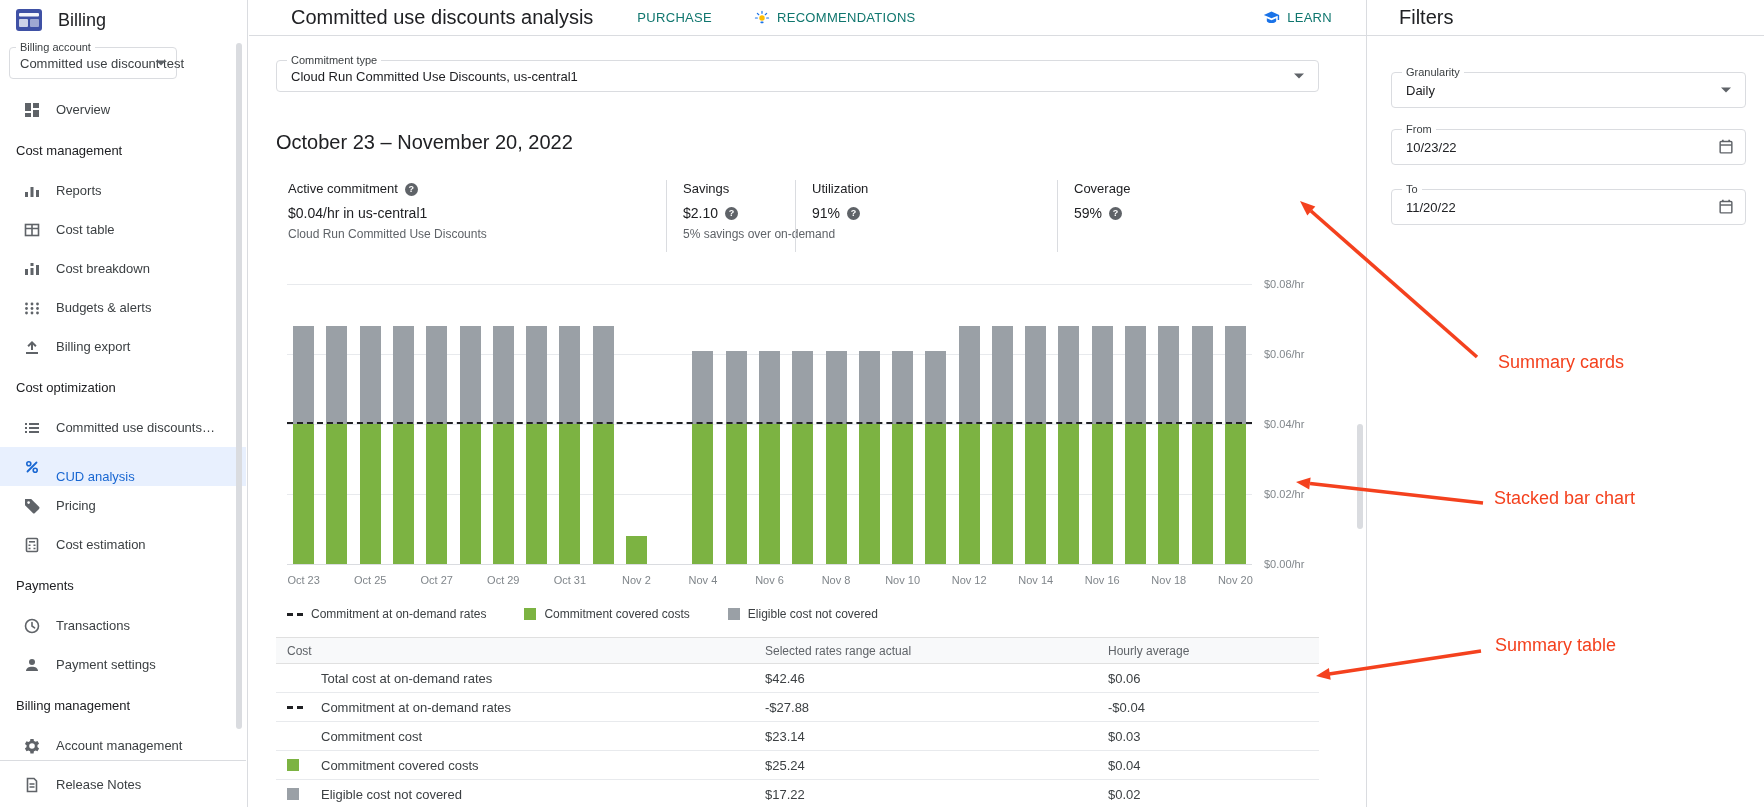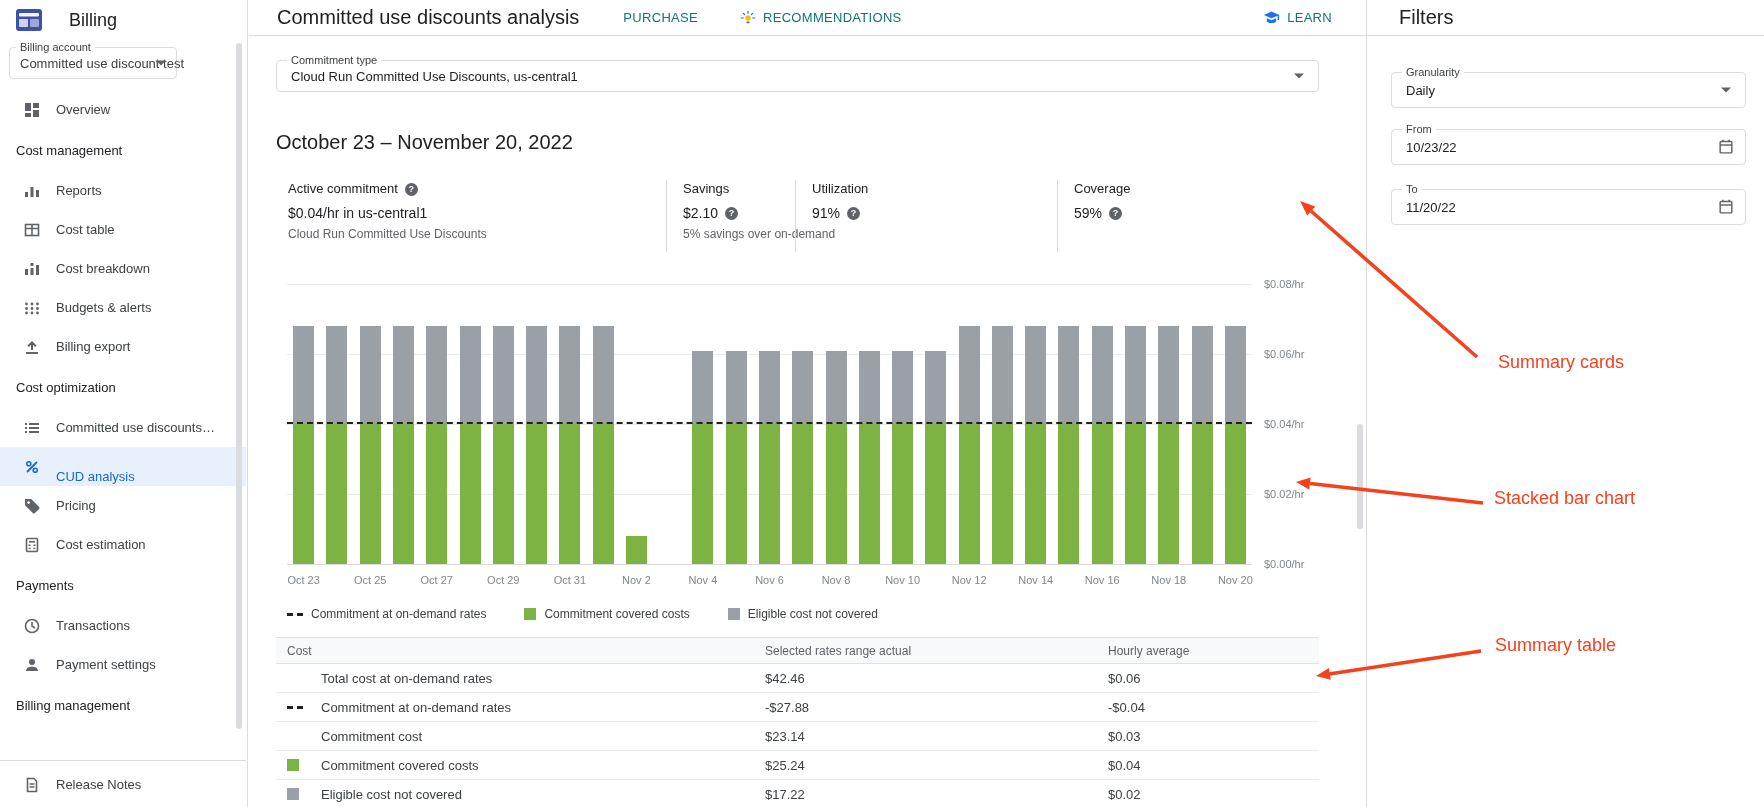--- a/index.html
+++ b/index.html
@@ -2,41 +2,41 @@
 <html><head>
 <meta charset="utf-8">
 <style>
   * { box-sizing: border-box; margin: 0; padding: 0; }
   html, body { width: 1764px; height: 807px; overflow: hidden; background: #fff;
     font-family: "Liberation Sans", "DejaVu Sans", sans-serif; color: #202124; }
   .app { position: relative; width: 1764px; height: 807px; }
 
   
   .sidebar { position: absolute; left: 0; top: 0; width: 248px; height: 807px; background: #fff; border-right: 1px solid #dadce0; }
-  .sidebar-header { position: absolute; top: 0; left: 0; right: 0; height: 40px; display: flex; align-items: center; padding-left: 16px; gap: 27px; }
+  .sidebar-header { position: absolute; top: 0; left: 0; right: 0; height: 40px; display: flex; align-items: center; padding-left: 16px; gap: 16px; }
   .app-name { font-size: 18px; font-weight: 500; color: #202124; }
   .account-box { position: absolute; left: 9px; top: 47px; width: 168px; height: 32px; border: 1px solid #dadce0; border-radius: 4px; background: #fff; }
   .account-box .flabel { position: absolute; top: -7px; left: 6px; background: #fff; padding: 0 4px; font-size: 11px; line-height: 13px; color: #3c4043; font-weight: 500; }
   .account-box .fvalue { position: absolute; left: 10px; top: 50%; transform: translateY(-50%); font-size: 13px; color: #3c4043; white-space: nowrap; }
   .caret { width: 0; height: 0; border-left: 5px solid transparent; border-right: 5px solid transparent; border-top: 5px solid #5f6368; display: inline-block; }
   .account-box .caret { position: absolute; right: 10px; top: 50%; transform: translateY(-50%); }
   .nav { position: absolute; top: 90px; left: 0; right: 1px; }
   .nav-item { height: 39px; display: flex; align-items: center; padding-left: 22px; gap: 14px; cursor: pointer; }
   .nav-item .nav-label { font-size: 13px; color: #3c4043; white-space: nowrap; }
   .nav-item.selected { background: #e8f0fe; }
   .nav-item.selected .nav-label { color: #1967d2; font-weight: 500; margin-top: 20px; }
   .nav-section { height: 42px; display: flex; align-items: center; padding-left: 16px; font-size: 13px; font-weight: 500; color: #202124; }
   .nicon { width: 20px; height: 20px; flex: 0 0 20px; }
   .sidebar-footer { position: absolute; left: 0; right: 1px; bottom: 0; height: 47px; background: #fff; border-top: 1px solid #dadce0; }
   .sidebar-footer .nav-item { height: 47px; }
   .side-scrollbar { position: absolute; left: 236px; top: 43px; width: 6px; height: 686px; background: #dadce0; border-radius: 3px; }
 
   
   .main { position: absolute; left: 249px; top: 0; width: 1117px; height: 807px; background: #fff; }
-  .main-header { position: absolute; top: 0; left: 0; right: 0; height: 36px; display: flex; align-items: center; padding: 0 34px 0 28px; border-bottom: 1px solid #dadce0; }
+  .main-header { position: absolute; top: 0; left: 0; right: 0; height: 36px; display: flex; align-items: center; padding: 0 34px 0 42px; border-bottom: 1px solid #dadce0; }
   .page-title { font-size: 20px; font-weight: 400; color: #202124; white-space: nowrap; }
   .hlink { font-size: 13px; font-weight: 500; letter-spacing: 0.3px; color: #0f766e; display: flex; align-items: center; gap: 7px; cursor: pointer; white-space: nowrap; }
   .hlink.purchase { margin-left: 44px; }
   .hlink.reco { margin-left: 42px; }
   .hlink.learn { margin-left: auto; }
 
   .field { position: absolute; background: #fff; border: 1px solid #dadce0; border-radius: 4px; }
   .field .flabel { position: absolute; top: -7px; left: 10px; background: #fff; padding: 0 4px; font-size: 11px; line-height: 13px; color: #3c4043; font-weight: 500; white-space: nowrap; }
   .field .fvalue { position: absolute; left: 14px; top: 50%; transform: translateY(-50%); font-size: 13px; color: #202124; white-space: nowrap; }
   .field .caret { position: absolute; right: 14px; top: 50%; transform: translateY(-50%); }
@@ -213,20 +213,26 @@
       <div class="nav-item">
         <svg class="nicon" viewBox="0 0 20 20" fill="#5f6368">
             <circle cx="10" cy="7" r="3"></circle>
             <path d="M4 16c0-2.7 2.7-4.2 6-4.2s6 1.5 6 4.2z"></path>
           </svg>
         <span class="nav-label">Payment settings</span>
       </div>
 
       <div class="nav-section">Billing management</div>
 
+      <div class="nav-item">
+        <svg class="nicon" viewBox="0 0 20 20" fill="#5f6368">
+            <path d="M16.6 10.9c0-.3.1-.6.1-.9s0-.6-.1-.9l1.7-1.3-1.6-2.8-2 .8c-.5-.4-1-.7-1.6-.9L12.8 3H9.6l-.3 2.1c-.6.2-1.1.5-1.6.9l-2-.8-1.6 2.8 1.7 1.3c0 .3-.1.6-.1.9s0 .6.1.9l-1.7 1.3 1.6 2.8 2-.8c.5.4 1 .7 1.6.9l.3 2.1h3.2l.3-2.1c.6-.2 1.1-.5 1.6-.9l2 .8 1.6-2.8zM11.2 12.8a2.8 2.8 0 110-5.6 2.8 2.8 0 010 5.6z" transform="translate(-1.2 0)"></path>
+          </svg>
+        <span class="nav-label">Account management</span>
+      </div>
     </nav>
 
     <div class="sidebar-footer">
       <div class="nav-item">
         <svg class="nicon" viewBox="0 0 20 20">
             <path d="M5.5 3.5h6.5l2.5 2.5v10.5h-9z" fill="none" stroke="#5f6368" stroke-width="1.6"></path>
             <path d="M7.5 9h5M7.5 12h5" stroke="#5f6368" stroke-width="1.4"></path>
           </svg>
         <span class="nav-label">Release Notes</span>
       </div>

